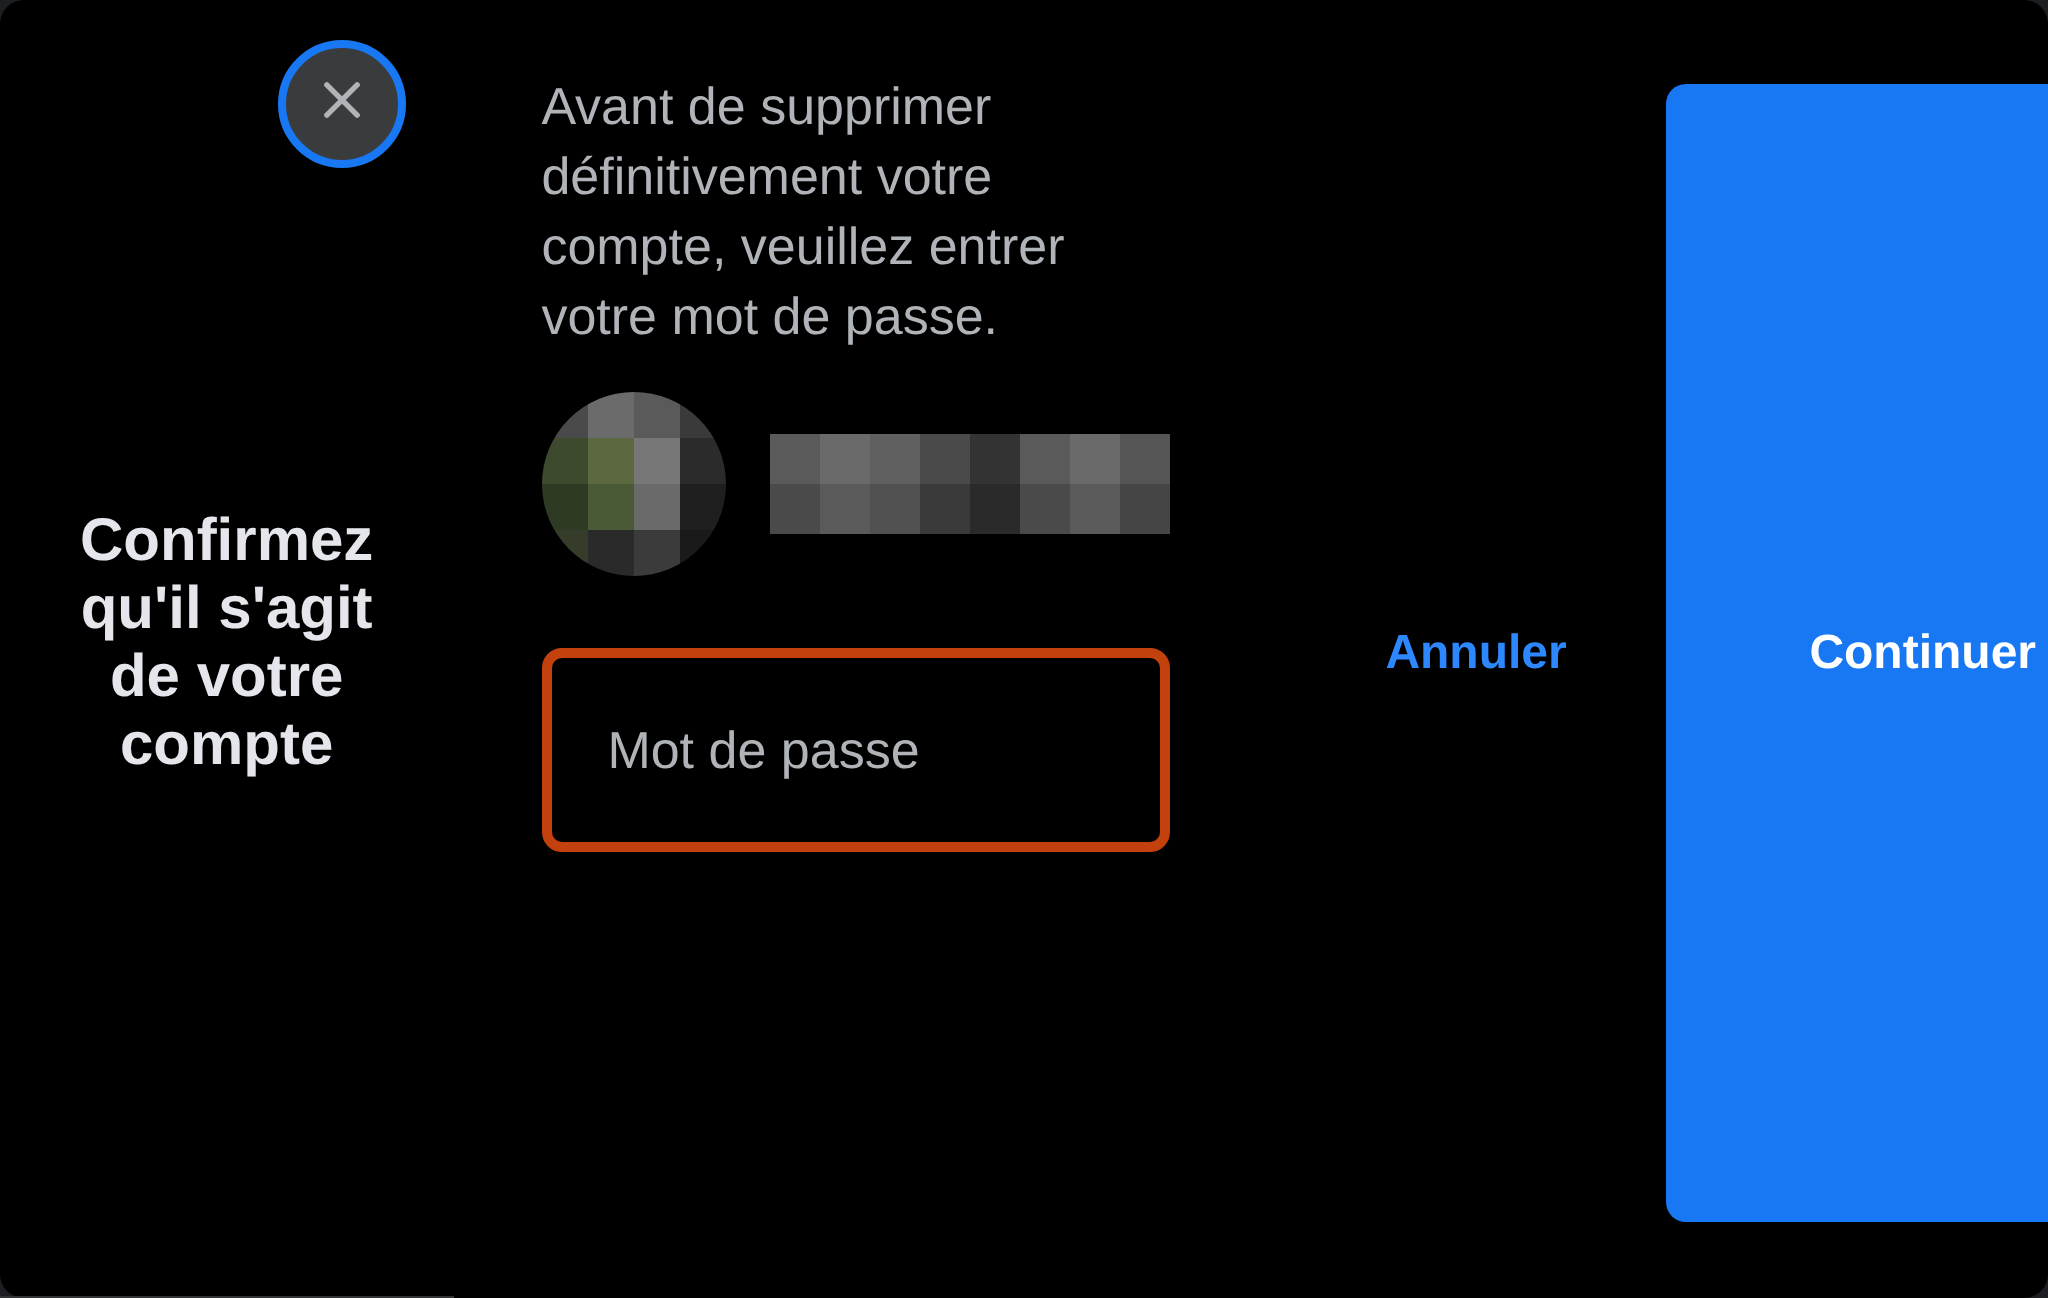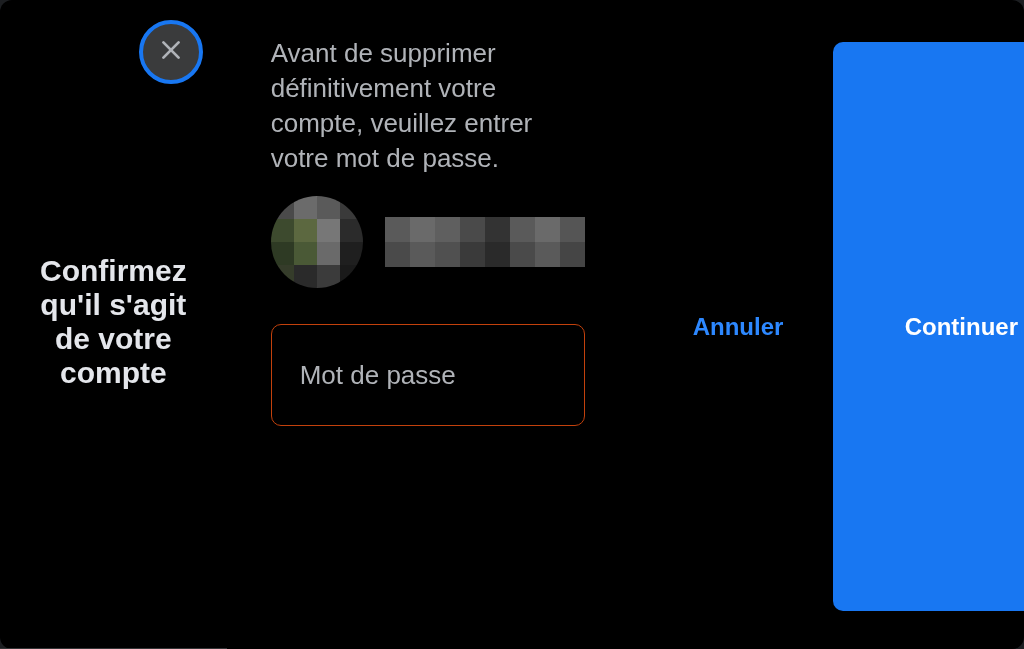--- a/index.html
+++ b/index.html
@@ -92,21 +92,21 @@
       height: 50px;
     }
     .account-name div {
       width: 100%;
       height: 100%;
     }
     .password-field {
       width: 100%;
       height: 102px;
       background: transparent;
-      border: 1px solid #c2410c;
+      border: 5px solid #c2410c;
       border-radius: 10px;
       padding: 0 28px;
       color: #e4e6eb;
       font-size: 26px;
       outline: none;
     }
     .password-field::placeholder {
       color: #b0b3b8;
     }
     .dialog-footer {

